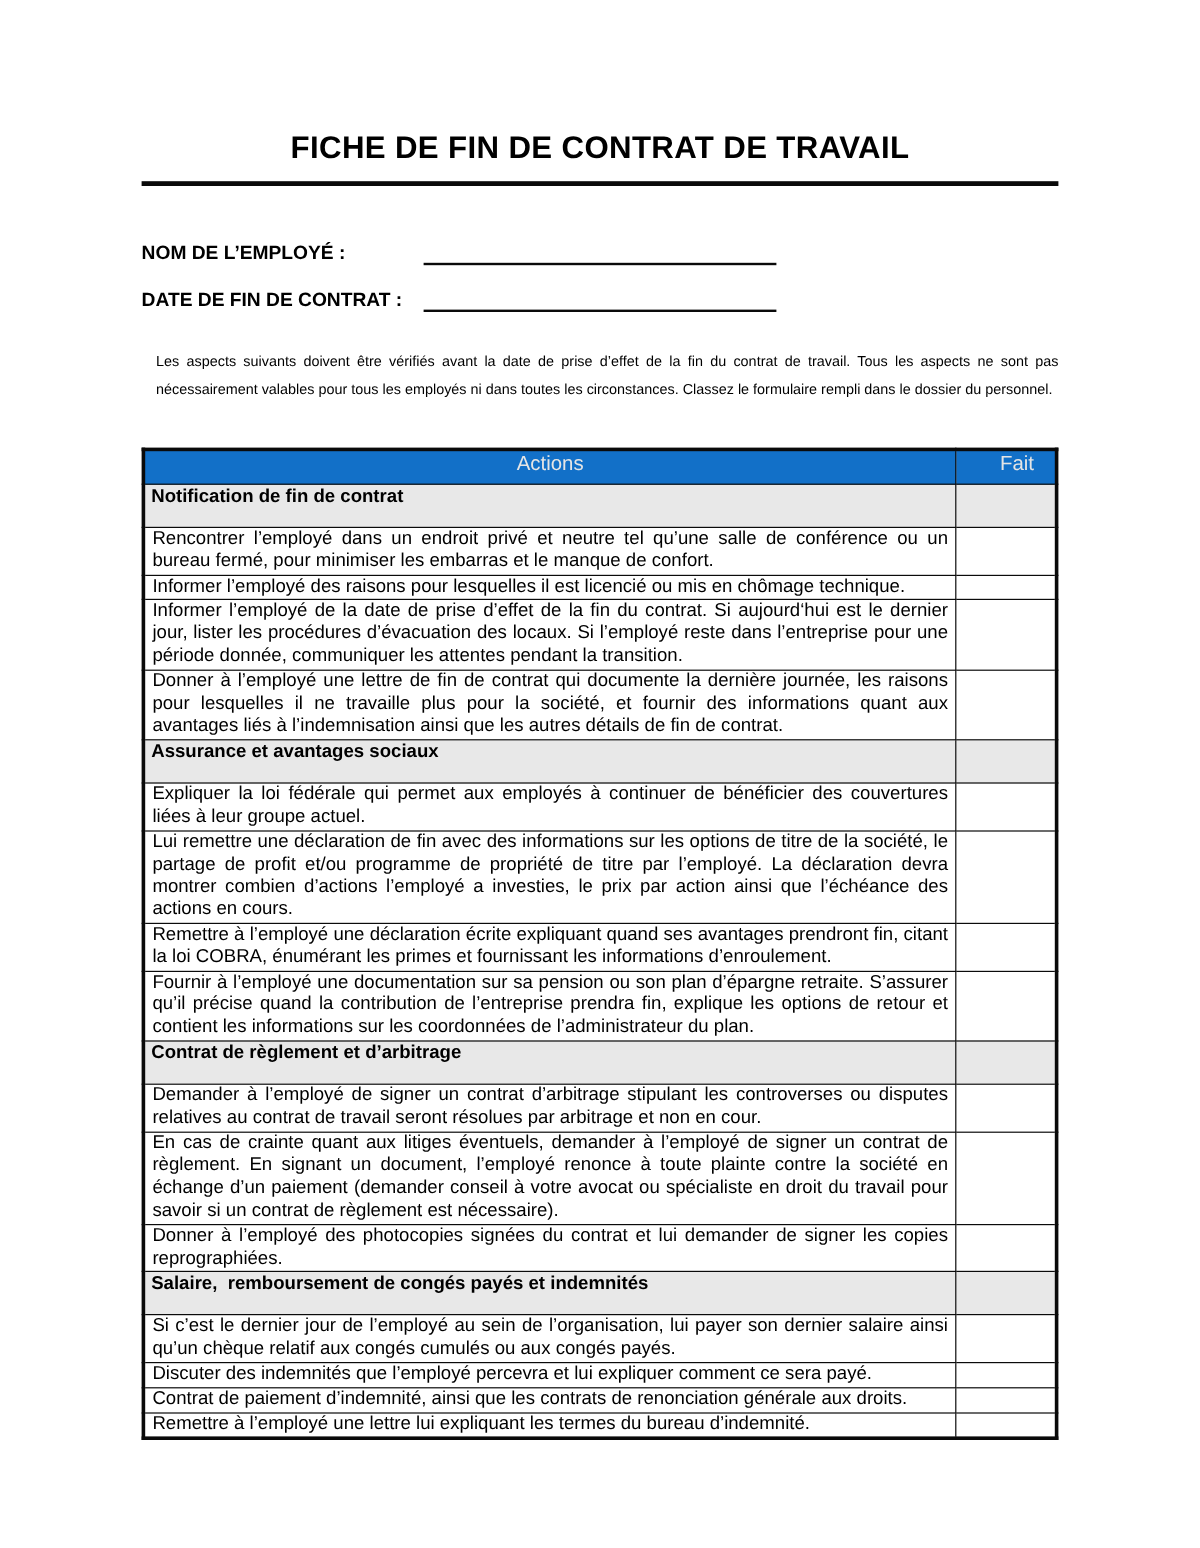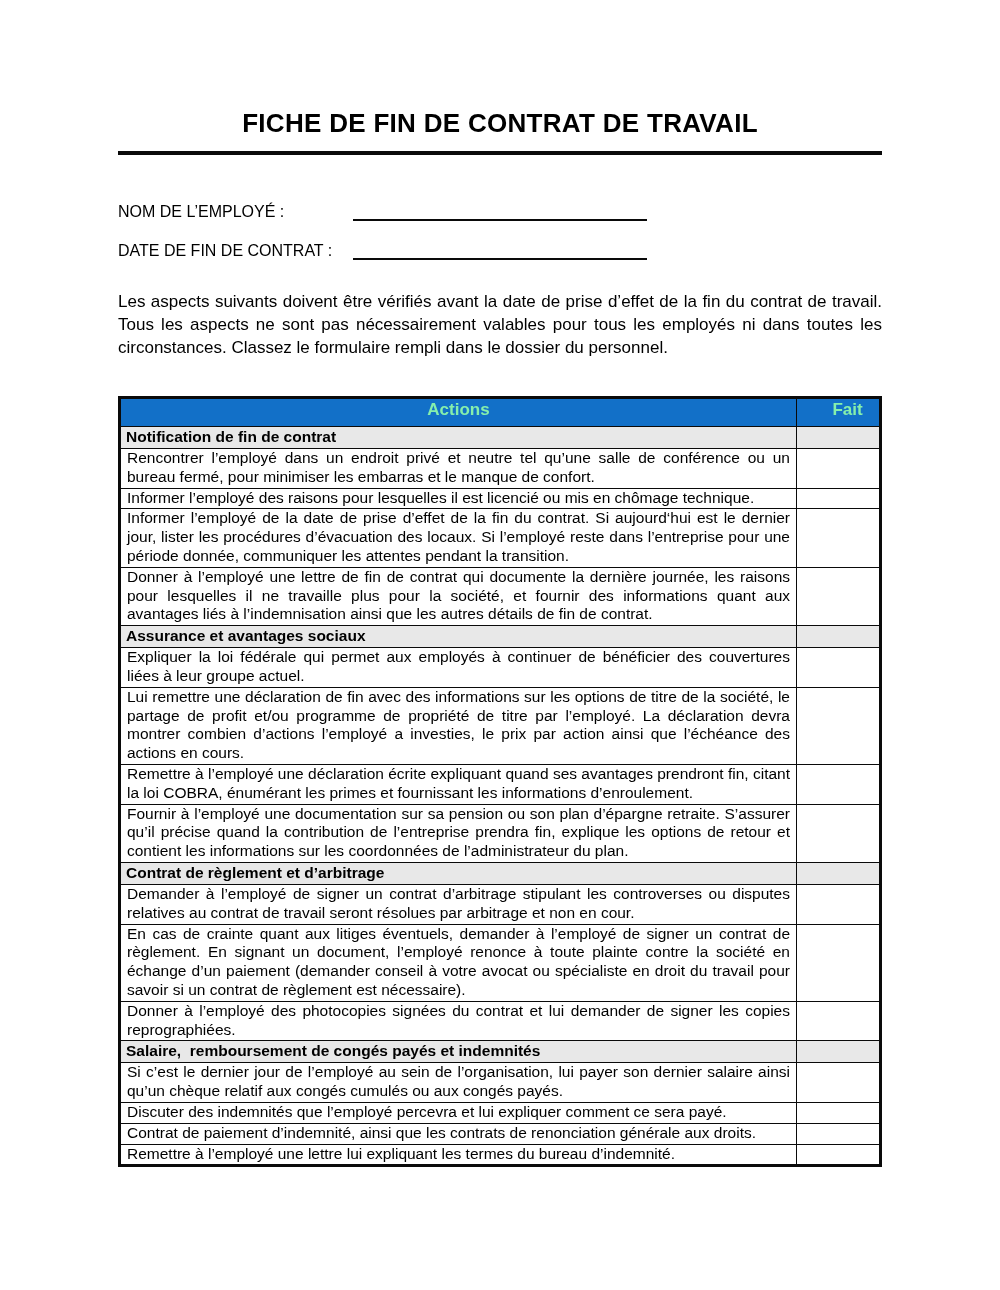--- a/index.html
+++ b/index.html
@@ -30,63 +30,63 @@
     border-top: 4px solid #0a0a0a;
   }
   .fields { margin-top: 40px; }
   .field-row {
     display: flex;
     align-items: flex-end;
     height: 26px;
     margin-bottom: 13px;
   }
   .field-label {
-    font-weight: normal;
+    font-weight: bold;
     font-size: 16px;
     width: 235px;
     flex: 0 0 235px;
   }
   .fill-line {
     display: inline-block;
     width: 294px;
     height: 100%;
     border-bottom: 2px solid #0a0a0a;
   }
   .intro {
-    margin: 30px 0 0 0;
-    font-size: 17px;
+    margin: 30px 0 0 12px;
+    font-size: 12px;
     line-height: 23px;
     text-align: justify;
   }
   table.checklist {
     margin-top: 37px;
     width: 764px;
     border-collapse: collapse;
     border: 3px solid #0a0a0a;
     table-layout: fixed;
   }
   table.checklist th, table.checklist td {
     border: 1px solid #0a0a0a;
     vertical-align: top;
   }
   thead th {
     background: var(--header-blue, #1270C8);
-    color: #86efac;
+    color: #e5e5e5;
     font-size: 17px;
-    font-weight: bold;
+    font-weight: normal;
     height: 29px;
     text-align: center;
     vertical-align: middle;
   }
   th.th-fait { width: 84px; padding-left: 20px; }
   tr.section-row td.action-cell {
     background: var(--section-gray, #E8E8E8);
     font-weight: bold;
     font-size: 15.5px;
-    padding: 1px 5px 2px 5px;
+    padding: 1px 5px 16px 5px;
     white-space: pre-wrap;
     line-height: 18px;
   }
   tr.section-row td.fait-cell { background: var(--section-gray, #E8E8E8); }
   tr.item-row td.action-cell {
     font-size: 15.5px;
     line-height: 18.8px;
     padding: 0px 6px 1px 6px;
     text-align: justify;
   }

